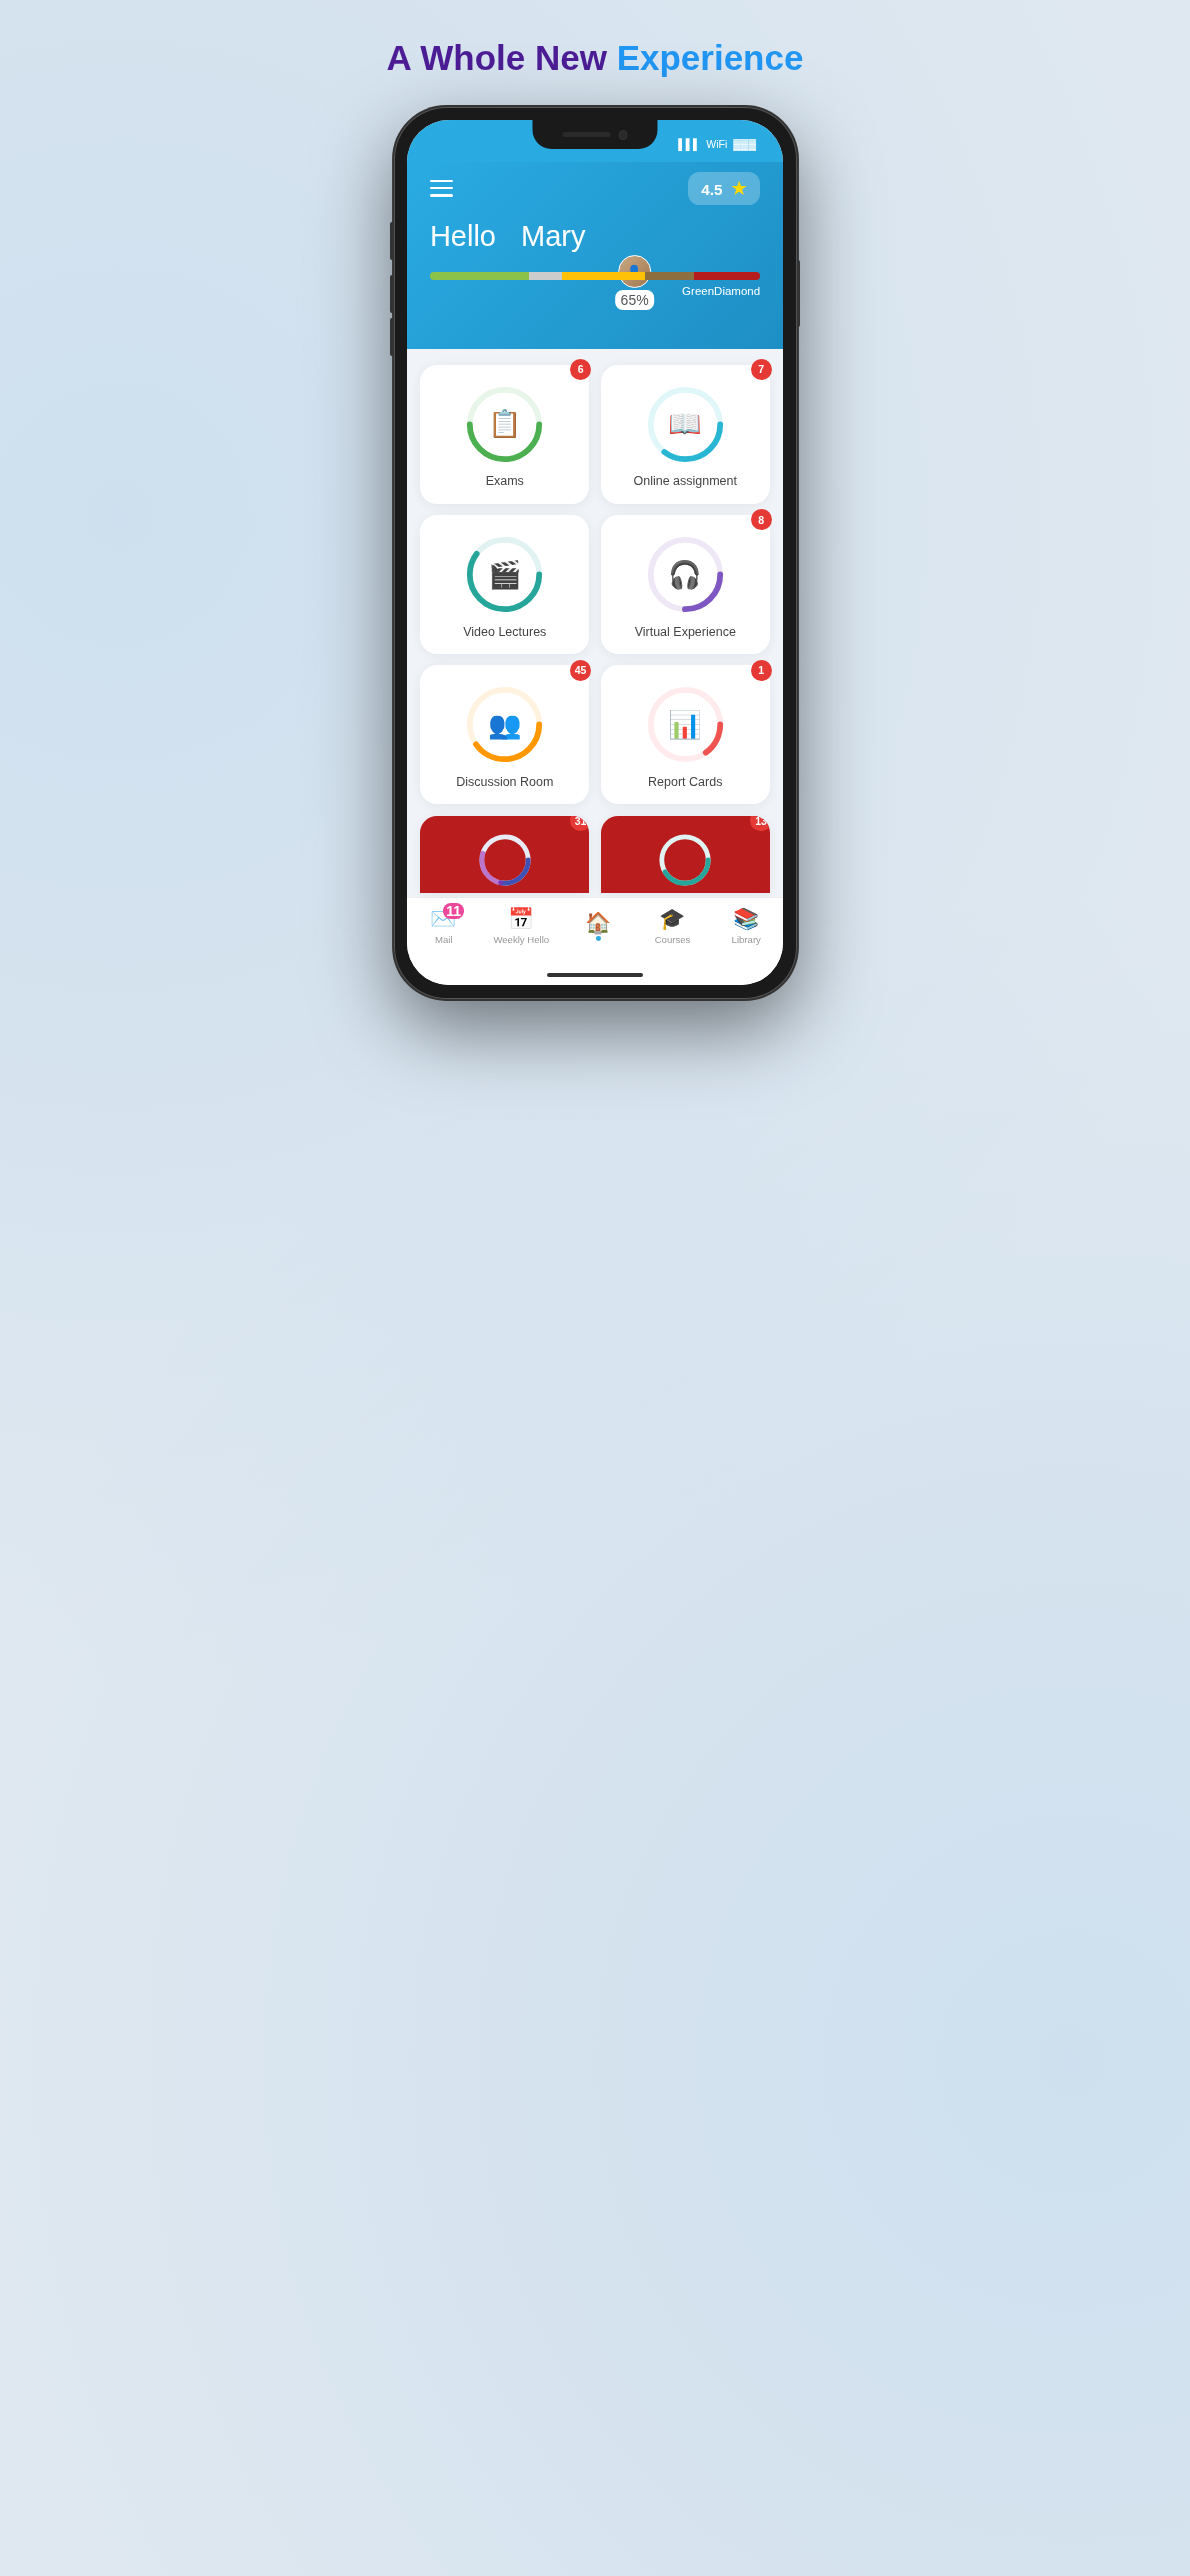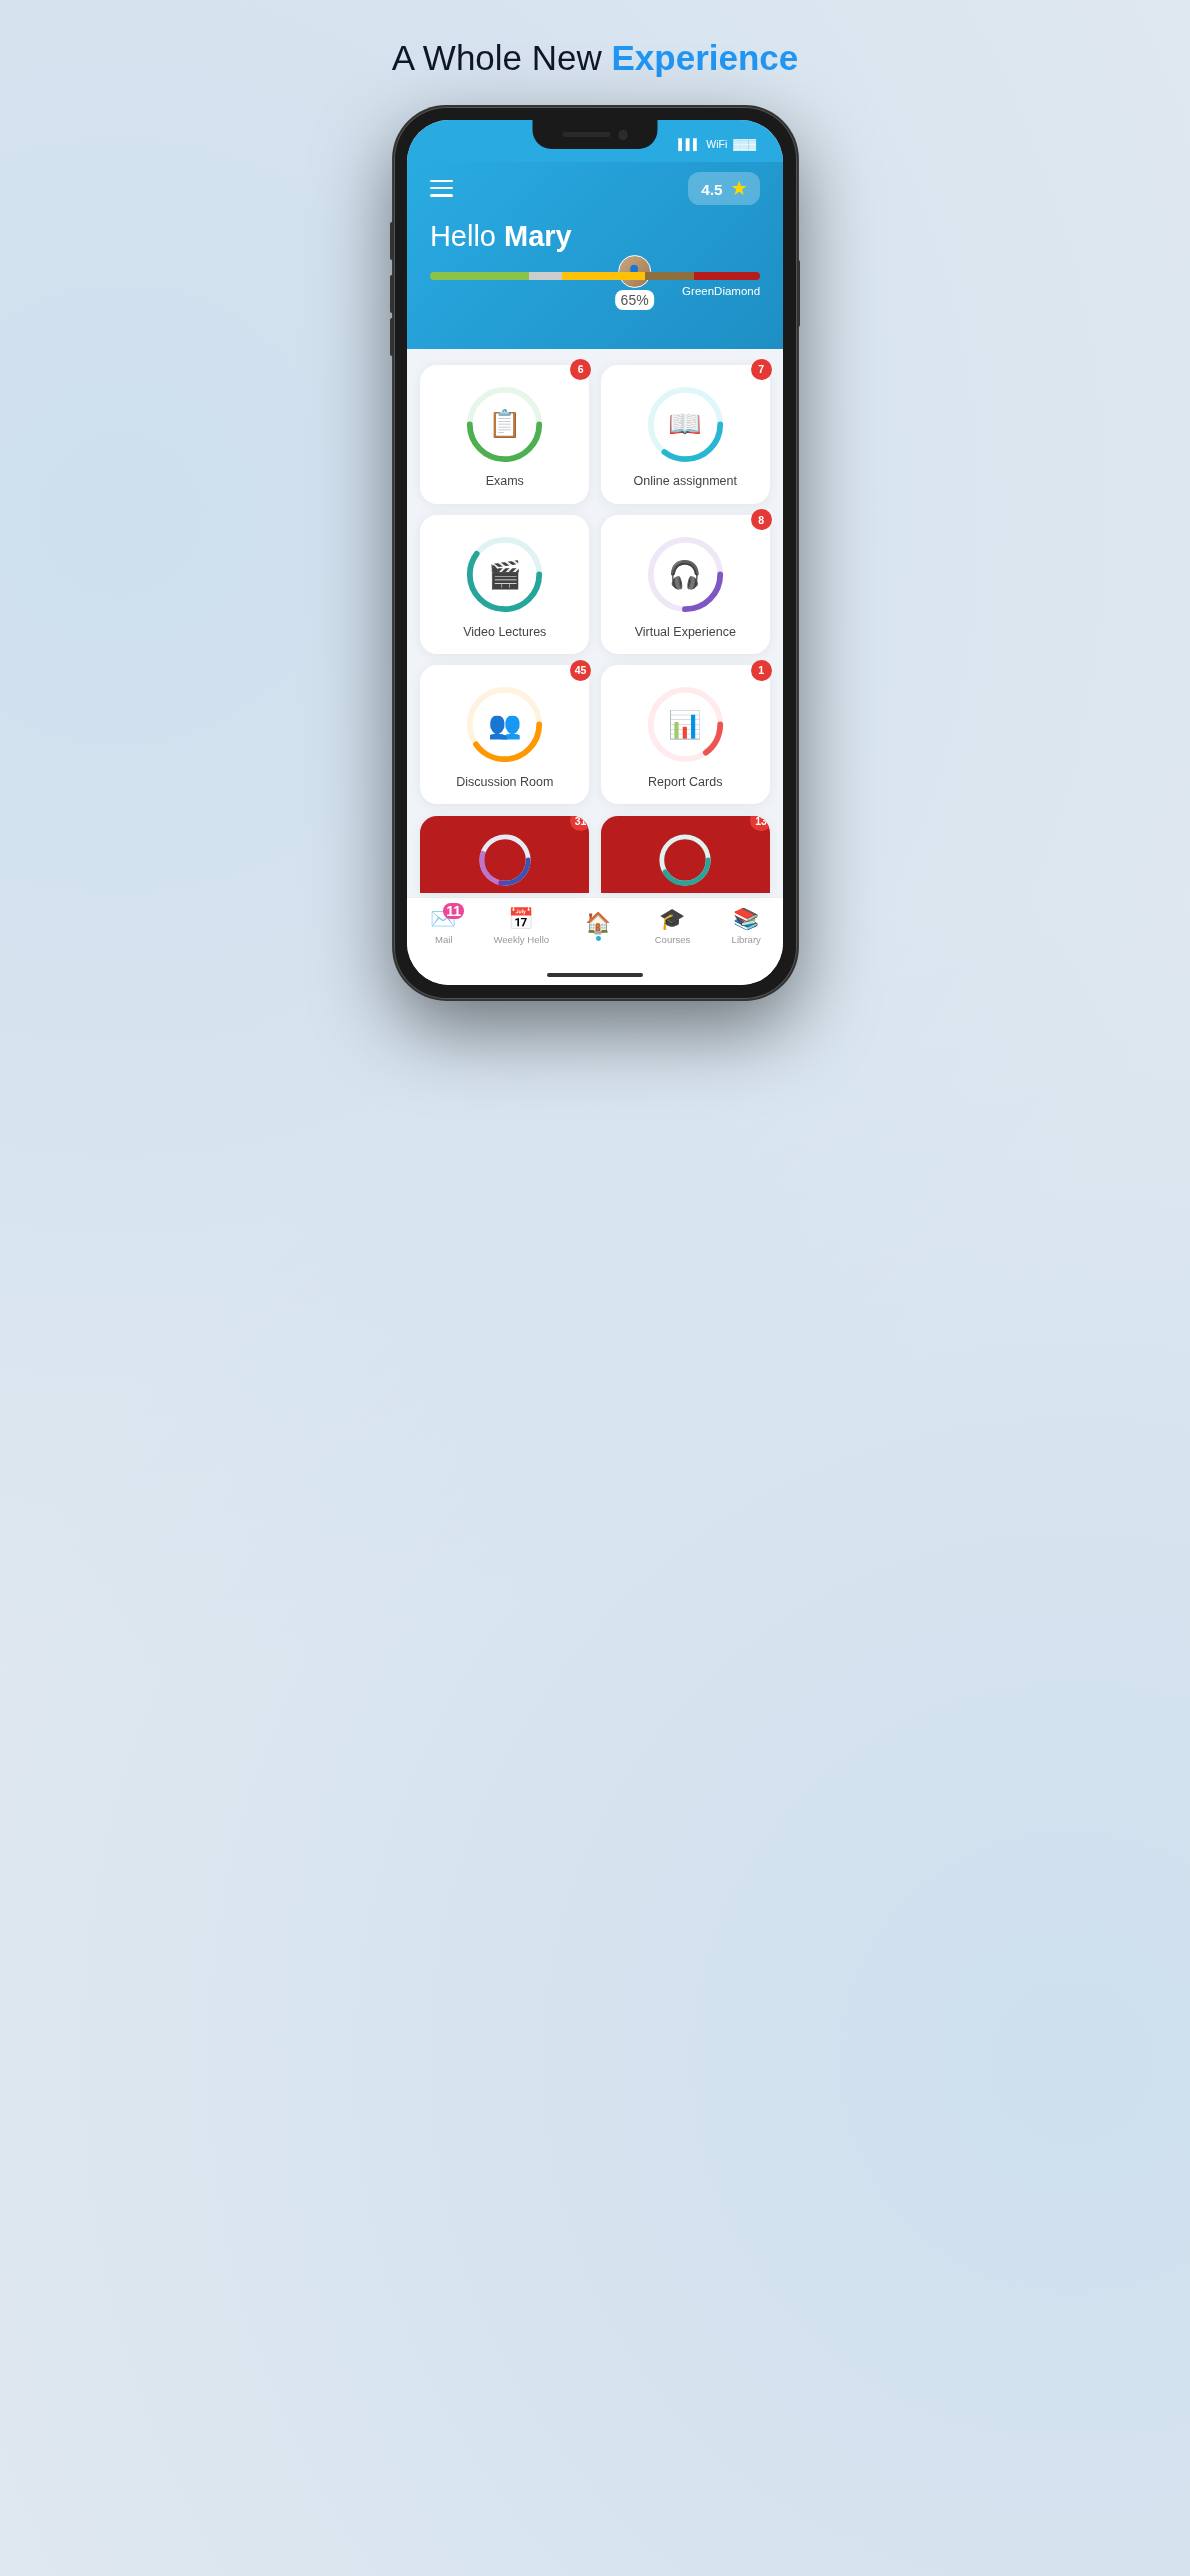--- a/index.html
+++ b/index.html
@@ -25,22 +25,22 @@
       align-items: center;
     }
     .headline {
       font-size: 35px;
       color: #1a5f7a;
       margin-bottom: 29px;
       text-align: center;
       font-weight: 400;
     }
     .headline span {
-      color: #0f172a;
-      font-weight: 400;
+      color: #4c1d95;
+      font-weight: 700;
     }
     
     .phone-frame {
       width: 100%;
       max-width: 403px;
       background: #1a1a1a;
       border-radius: 52px;
       padding: 13.4px;
       box-shadow:
         0 0 0 1.9px #333,
@@ -149,21 +149,21 @@
       font-size: 15.3px;
       font-weight: 600;
     }
     .rating-badge .star { color: #ffd700; font-size: 17px; }
     .greeting {
       color: white;
       font-size: 29px;
       font-weight: 300;
       margin-bottom: 19px;
     }
-    .greeting strong { font-weight: 700; }
+    .greeting strong { font-weight: 400; margin-left: 17px; }
     
     .progress-container {
       position: relative;
       padding-bottom: 23px;
     }
     .avatar-pin {
       position: absolute;
       top: -17px;
       left: 62%;
       transform: translateX(-50%);

